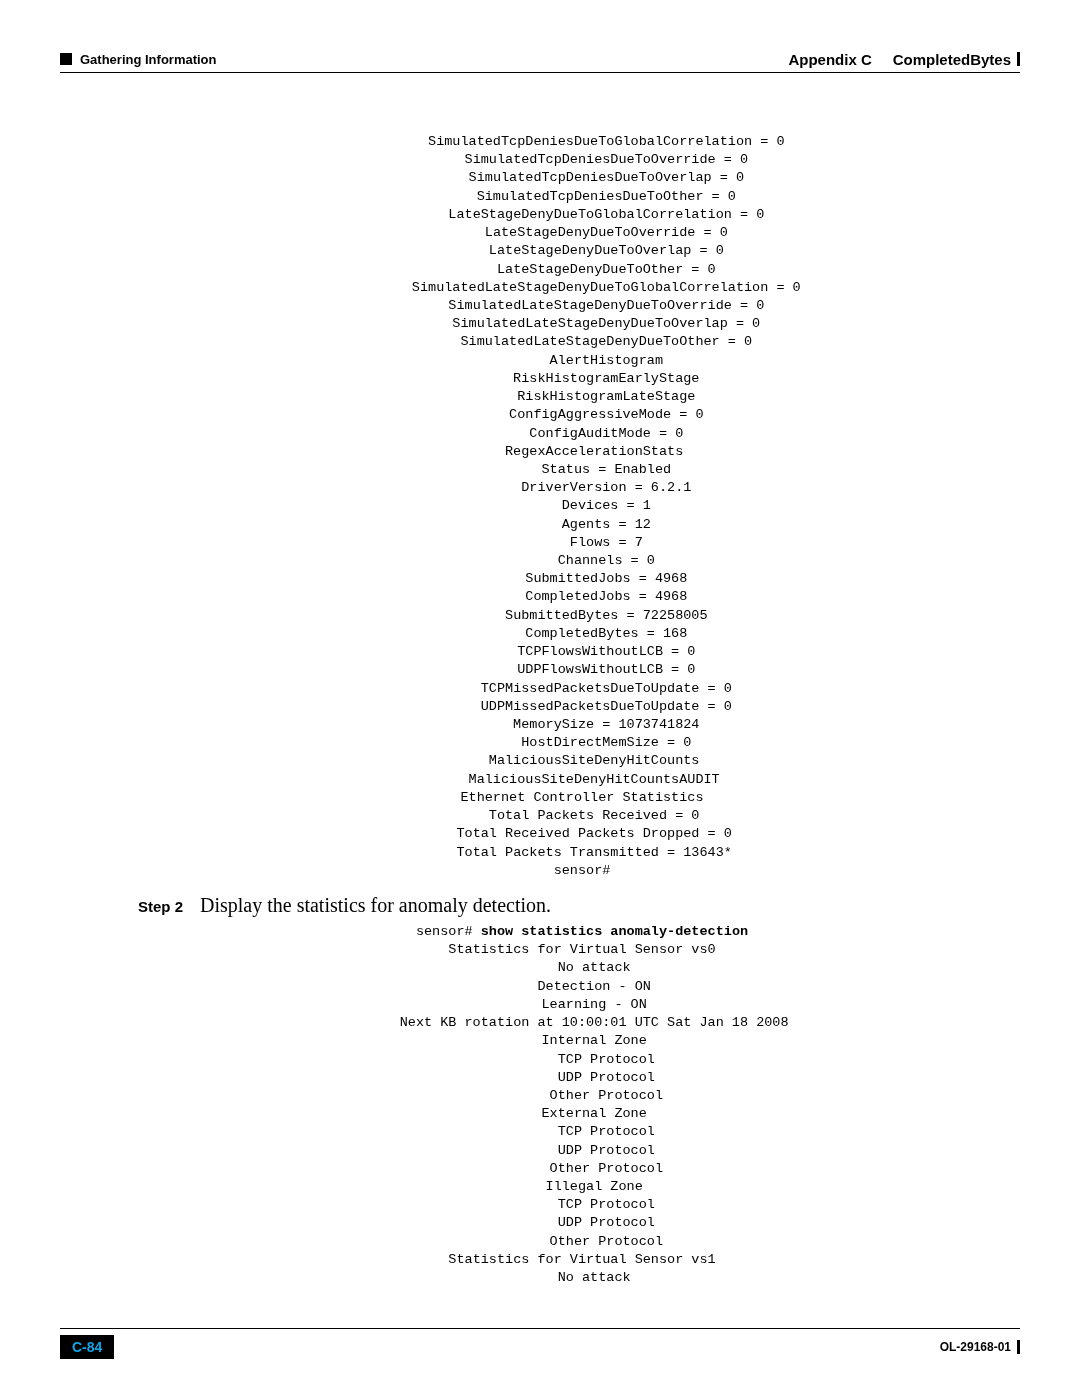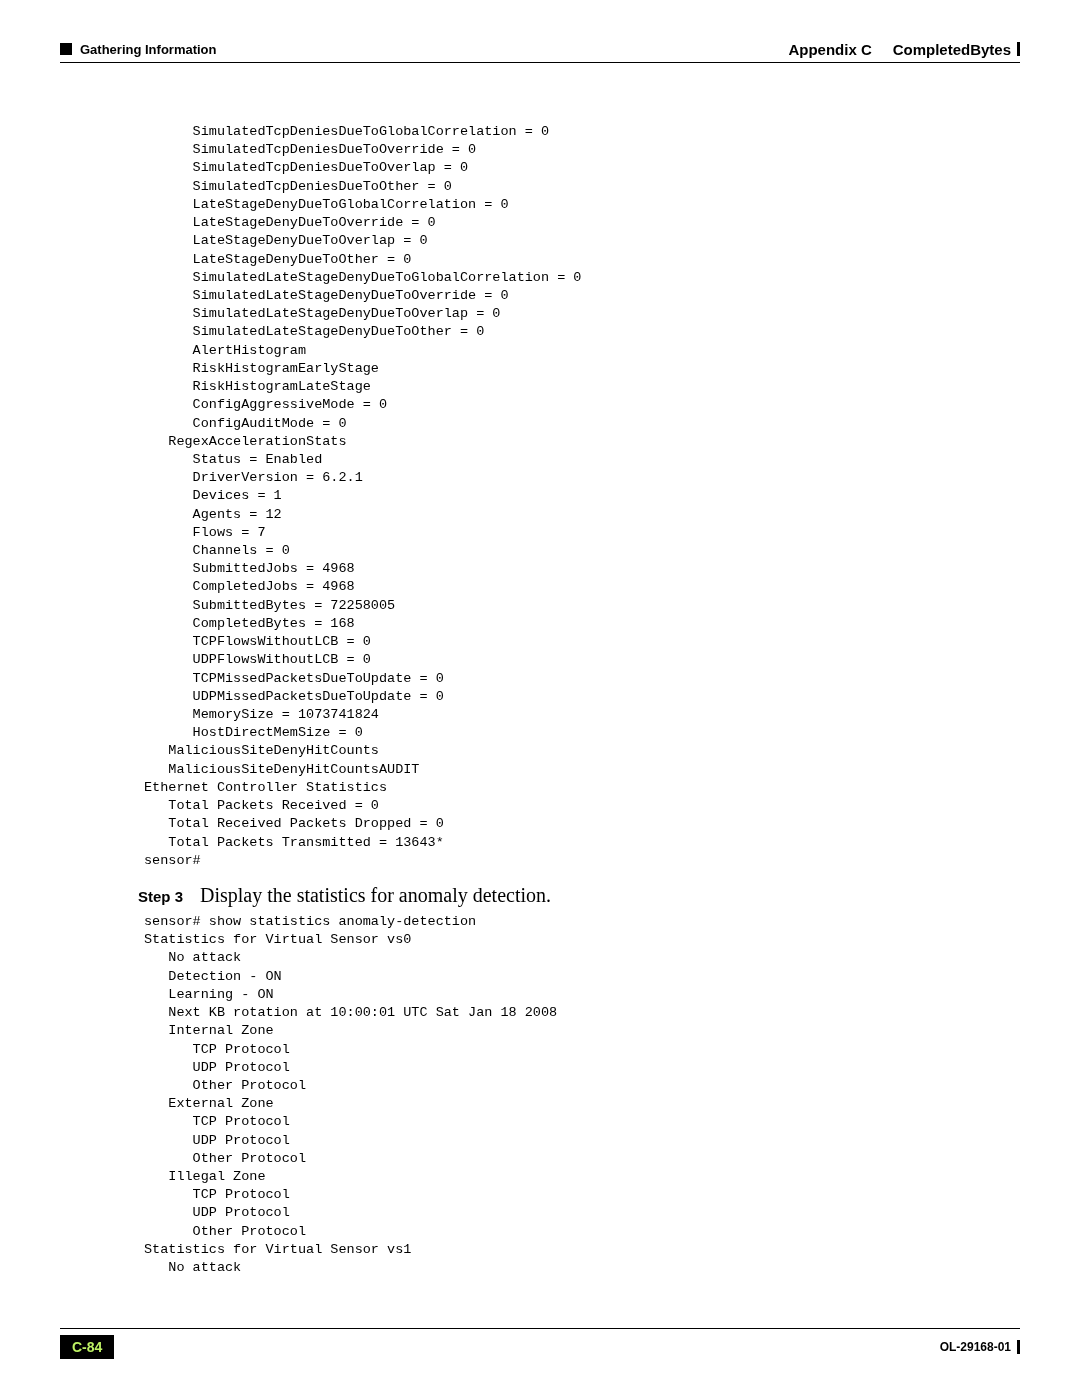--- a/index.html
+++ b/index.html
@@ -4,70 +4,71 @@
   <style>
     * { margin: 0; padding: 0; box-sizing: border-box; }
     body {
       background: #ffffff;
       width: 1080px;
       height: 1397px;
       font-family: Arial, Helvetica, sans-serif;
       position: relative;
       color: #000;
     }
-    .page { padding: 40px 60px 40px 60px; position: relative; height: 100%; }
+    .page { padding: 50px 60px 40px 60px; position: relative; height: 100%; }
     .header-row {
       display: flex;
       justify-content: space-between;
       align-items: center;
       margin-bottom: 4px;
     }
     .header-left { display: flex; align-items: center; gap: 8px; }
     .header-right { display: flex; align-items: center; gap: 6px; }
     .sq-marker { width: 12px; height: 12px; background: #000; }
     .rule-marker { width: 3px; height: 14px; background: #000; }
     .header-left-text { font-size: 13px; font-weight: bold; }
     .header-right-text { font-size: 15px; font-weight: bold; }
     .top-rule { border-top: 1px solid #000; margin-top: 2px; margin-bottom: 60px; }
     .code-block {
       font-family: "Courier New", Courier, monospace;
       font-size: 13.5px;
       line-height: 1.35;
       white-space: pre;
       margin-left: 84px;
+      text-align: center;
     }
     .step-row {
       display: flex;
       align-items: baseline;
       margin: 14px 0 6px 0;
     }
     .step-label {
       font-weight: bold;
       font-size: 15px;
       width: 140px;
       padding-left: 78px;
     }
     .step-text {
       font-family: Georgia, "Times New Roman", serif;
       font-size: 20px;
     }
     .code-block.after-step { margin-top: 4px; }
-    .cmd-bold { font-weight: normal; }
+    .cmd-bold { font-weight: bold; }
     .footer {
       position: absolute;
       bottom: 38px;
       left: 60px;
       right: 60px;
     }
     .footer-rule { border-top: 1px solid #000; margin-bottom: 6px; }
     .footer-content { display: flex; justify-content: space-between; align-items: center; }
     .footer-left { display: flex; align-items: center; gap: 8px; }
     .page-badge {
       background: #000;
-      color: #bef264;
+      color: #0ea5e9;
       font-weight: bold;
       font-size: 14px;
       padding: 4px 12px;
     }
     .doc-title { font-size: 12px; font-weight: bold; }
     .doc-id { font-size: 12px; font-weight: bold; display: flex; align-items: center; gap: 6px; }
   </style>
 </head>
 <body>
 
@@ -123,21 +124,21 @@
       HostDirectMemSize = 0
    MaliciousSiteDenyHitCounts
    MaliciousSiteDenyHitCountsAUDIT
 Ethernet Controller Statistics
    Total Packets Received = 0
    Total Received Packets Dropped = 0
    Total Packets Transmitted = 13643*
 sensor#</div>
 
   <div class="step-row">
-    <div class="step-label">Step 3</div>
+    <div class="step-label">Step 2</div>
     <div class="step-text">Display the statistics for anomaly detection.</div>
   </div>
 
   <div class="code-block after-step"><span>sensor# </span><span class="cmd-bold">show statistics anomaly-detection</span>
 <span>Statistics for Virtual Sensor vs0
    No attack
    Detection - ON
    Learning - ON
    Next KB rotation at 10:00:01 UTC Sat Jan 18 2008
    Internal Zone

